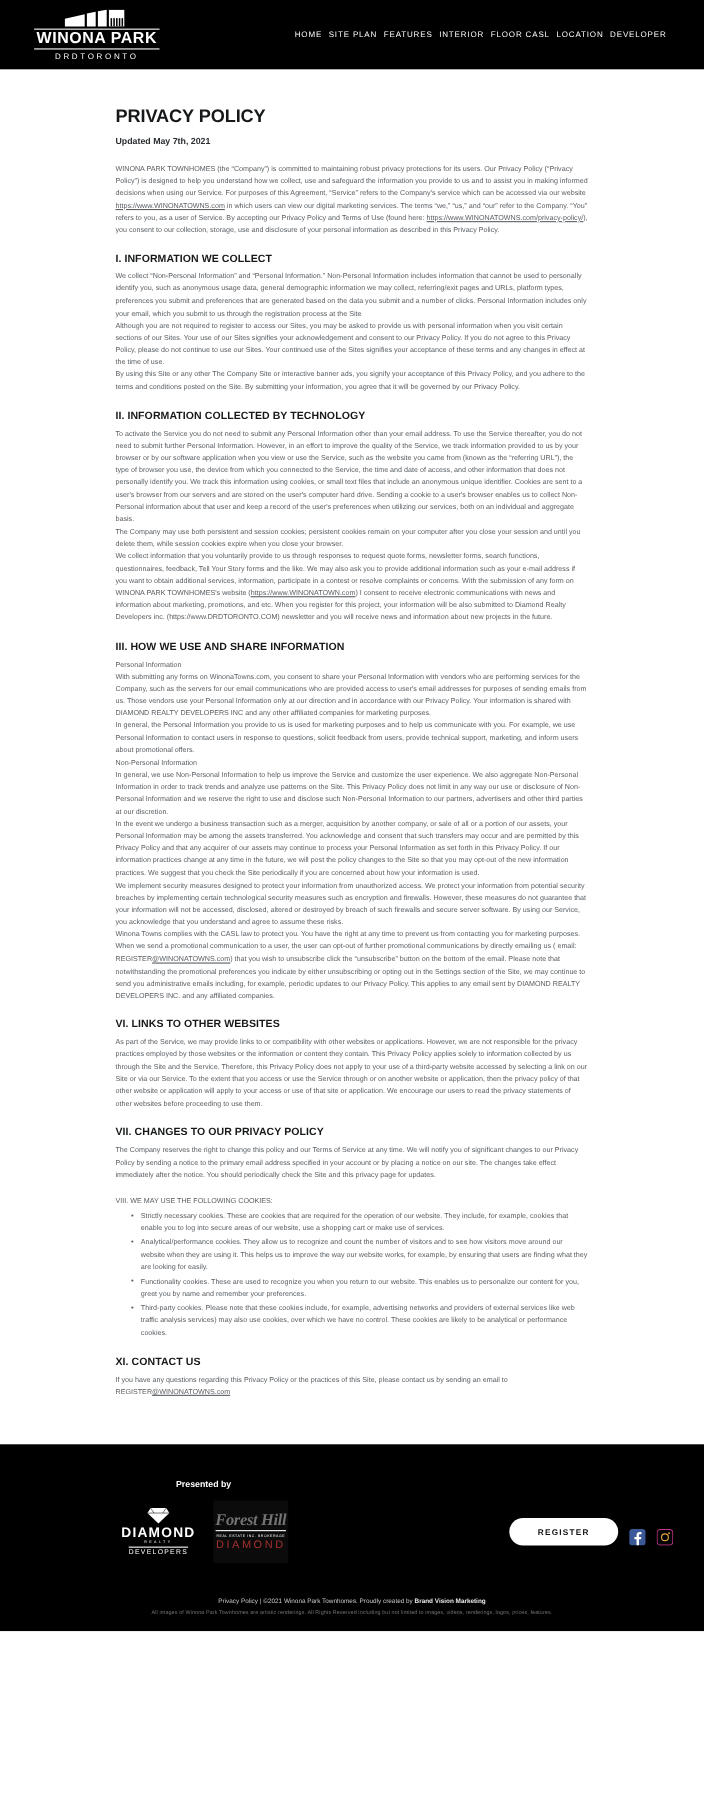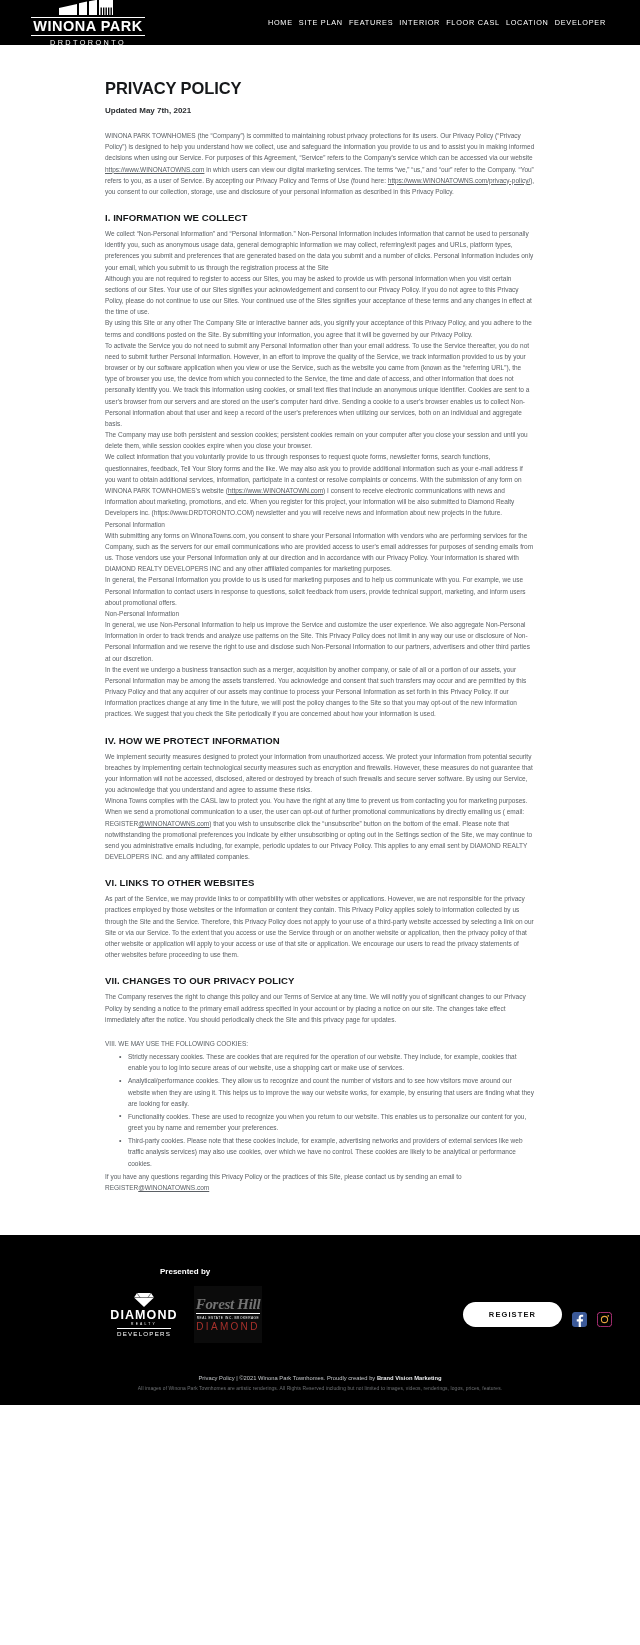--- a/index.html
+++ b/index.html
@@ -5,21 +5,21 @@
   * { box-sizing: border-box; margin: 0; padding: 0; }
   html, body {
     width: 640px;
     background: #ffffff;
     font-family: "Liberation Sans", sans-serif;
   }
   body { width: 640px; overflow-x: hidden; }
 
   
   .site-header {
-    height: 45px;
+    height: 63px;
     background: #000000;
     display: flex;
     align-items: center;
     padding: 0 24px 0 28px;
     position: relative;
   }
   .logo-block {
     display: flex;
     flex-direction: column;
     align-items: center;
@@ -296,50 +296,52 @@
   <h1 class="doc-title">PRIVACY POLICY</h1>
   <div class="doc-updated">Updated May 7th, 2021</div>
 
   <p class="body-p"><span>WINONA PARK TOWNHOMES (the “Company”) is committed to maintaining robust privacy protections for its users. Our Privacy Policy (“Privacy Policy”) is designed to help you understand how we collect, use and safeguard the information you provide to us and to assist you in making informed decisions when using our Service. For purposes of this Agreement, “Service” refers to the Company's service which can be accessed via our website </span><a class="inline-link">https://www.WINONATOWNS.com</a><span> in which users can view our digital marketing services. The terms “we,” “us,” and “our” refer to the Company. “You” refers to you, as a user of Service. By accepting our Privacy Policy and Terms of Use (found here: </span><a class="inline-link">https://www.WINONATOWNS.com/privacy-policy/</a><span>), you consent to our collection, storage, use and disclosure of your personal information as described in this Privacy Policy.</span></p>
 
   <h2 class="sec-h">I. INFORMATION WE COLLECT</h2>
   <p class="body-p">We collect “Non-Personal Information” and “Personal Information.” Non-Personal Information includes information that cannot be used to personally identify you, such as anonymous usage data, general demographic information we may collect, referring/exit pages and URLs, platform types, preferences you submit and preferences that are generated based on the data you submit and a number of clicks. Personal Information includes only your email, which you submit to us through the registration process at the Site</p>
   <p class="body-p gap">Although you are not required to register to access our Sites, you may be asked to provide us with personal information when you visit certain sections of our Sites. Your use of our Sites signifies your acknowledgement and consent to our Privacy Policy. If you do not agree to this Privacy Policy, please do not continue to use our Sites. Your continued use of the Sites signifies your acceptance of these terms and any changes in effect at the time of use.</p>
   <p class="body-p gap">By using this Site or any other The Company Site or interactive banner ads, you signify your acceptance of this Privacy Policy, and you adhere to the terms and conditions posted on the Site. By submitting your information, you agree that it will be governed by our Privacy Policy.</p>
 
+  <h2 class="sec-h">II. INFORMATION COLLECTED BY TECHNOLOGY</h2>
   <p class="body-p">To activate the Service you do not need to submit any Personal Information other than your email address. To use the Service thereafter, you do not need to submit further Personal Information. However, in an effort to improve the quality of the Service, we track information provided to us by your browser or by our software application when you view or use the Service, such as the website you came from (known as the “referring URL”), the type of browser you use, the device from which you connected to the Service, the time and date of access, and other information that does not personally identify you. We track this information using cookies, or small text files that include an anonymous unique identifier. Cookies are sent to a user's browser from our servers and are stored on the user's computer hard drive. Sending a cookie to a user's browser enables us to collect Non-Personal information about that user and keep a record of the user's preferences when utilizing our services, both on an individual and aggregate basis.</p>
   <p class="body-p">The Company may use both persistent and session cookies; persistent cookies remain on your computer after you close your session and until you delete them, while session cookies expire when you close your browser.</p>
   <p class="body-p gap"><span>We collect information that you voluntarily provide to us through responses to request quote forms,  newsletter forms, search functions, questionnaires, feedback, Tell Your Story forms and the like. We may also ask you to provide additional information such as your e-mail address if you want to obtain additional services, information, participate in a contest or resolve complaints or concerns. With the submission of any form on WINONA PARK TOWNHOMES's website (</span><a class="inline-link">https://www.WINONATOWN.com</a><span>) I consent to receive electronic communications with news and information about marketing, promotions, and etc. When you register for this project, your information will be also submitted to Diamond Realty Developers inc. (https://www.DRDTORONTO.COM) newsletter and you will receive news and information about new projects in the future.</span></p>
 
+  <h2 class="sec-h">III. HOW WE USE AND SHARE INFORMATION</h2>
   <div class="lbl">Personal Information</div>
   <p class="body-p">With submitting any forms on WinonaTowns.com, you consent to share your Personal Information with vendors who are performing services for the Company, such as the servers for our email communications who are provided access to user's email addresses for purposes of sending emails from us. Those vendors use your Personal Information only at our direction and in accordance with our Privacy Policy. Your information is shared with DIAMOND REALTY DEVELOPERS INC and any other affiliated companies for marketing purposes.</p>
   <p class="body-p">In general, the Personal Information you provide to us is used for marketing purposes and to help us communicate with you. For example, we use Personal Information to contact users in response to questions, solicit feedback from users, provide technical support, marketing, and inform users about promotional offers.</p>
   <div class="lbl">Non-Personal Information</div>
   <p class="body-p">In general, we use Non-Personal Information to help us improve the Service and customize the user experience. We also aggregate Non-Personal Information in order to track trends and analyze use patterns on the Site. This Privacy Policy does not limit in any way our use or disclosure of Non-Personal Information and we reserve the right to use and disclose such Non-Personal Information to our partners, advertisers and other third parties at our discretion.</p>
   <p class="body-p">In the event we undergo a business transaction such as a merger, acquisition by another company, or sale of all or a portion of our assets, your Personal Information may be among the assets transferred. You acknowledge and consent that such transfers may occur and are permitted by this Privacy Policy and that any acquirer of our assets may continue to process your Personal Information as set forth in this Privacy Policy. If our information practices change at any time in the future, we will post the policy changes to the Site so that you may opt-out of the new information practices. We suggest that you check the Site periodically if you are concerned about how your information is used.</p>
 
-  <h2 class="sec-h">IV. HOW WE PROTECT INFORMATION</h2>
   <p class="body-p">We implement security measures designed to protect your information from unauthorized access. We protect your information from potential security breaches by implementing certain technological security measures such as encryption and firewalls. However, these measures do not guarantee that your information will not be accessed, disclosed, altered or destroyed by breach of such firewalls and secure server software. By using our Service, you acknowledge that you understand and agree to assume these risks.</p>
 
   <p class="body-p"><span>Winona Towns complies with the CASL law to protect you. You have the right at any time to prevent us from contacting you for marketing purposes. When we send a promotional communication to a user, the user can opt-out of further promotional communications by directly emailing us ( email: REGISTER</span><a class="inline-link">@WINONATOWNS.com</a><span>) that you wish to unsubscribe click the “unsubscribe” button on the bottom of the email. Please note that notwithstanding the promotional preferences you indicate by either unsubscribing or opting out in the Settings section of the Site, we may continue to send you administrative emails including, for example, periodic updates to our Privacy Policy. This applies to any email sent by DIAMOND REALTY DEVELOPERS INC. and any affiliated companies.</span></p>
 
   <h2 class="sec-h">VI. LINKS TO OTHER WEBSITES</h2>
   <p class="body-p">As part of the Service, we may provide links to or compatibility with other websites or applications. However, we are not responsible for the privacy practices employed by those websites or the information or content they contain. This Privacy Policy applies solely to information collected by us through the Site and the Service. Therefore, this Privacy Policy does not apply to your use of a third-party website accessed by selecting a link on our Site or via our Service. To the extent that you access or use the Service through or on another website or application, then the privacy policy of that other website or application will apply to your access or use of that site or application. We encourage our users to read the privacy statements of other websites before proceeding to use them.</p>
 
   <h2 class="sec-h">VII. CHANGES TO OUR PRIVACY POLICY</h2>
   <p class="body-p">The Company reserves the right to change this policy and our Terms of Service at any time. We will notify you of significant changes to our Privacy Policy by sending a notice to the primary email address specified in your account or by placing a notice on our site. The changes take effect immediately after the notice.  You should periodically check the Site and this privacy page for updates.</p>
 
   <div class="cookie-intro">VIII. WE MAY USE THE FOLLOWING COOKIES:</div>
   <ul class="cookie-list">
     <li>Strictly necessary cookies. These are cookies that are required for the operation of our website. They include, for example, cookies that enable you to log into secure areas of our website, use a shopping cart or make use of services.</li>
     <li>Analytical/performance cookies. They allow us to recognize and count the number of visitors and to see how visitors move around our website when they are using it. This helps us to improve the way our website works, for example, by ensuring that users are finding what they are looking for easily.</li>
     <li>Functionality cookies. These are used to recognize you when you return to our website. This enables us to personalize our content for you, greet you by name and remember your preferences.</li>
     <li>Third-party cookies. Please note that these cookies include, for example, advertising networks and providers of external services like web traffic analysis services) may also use cookies, over which we have no control. These cookies are likely to be analytical or performance cookies.</li>
   </ul>
 
+  <h2 class="sec-h">XI. CONTACT US</h2>
   <p class="body-p"><span>If you have any questions regarding this Privacy Policy or the practices of this Site, please contact us by sending an email to REGISTER</span><a class="inline-link">@WINONATOWNS.com</a></p>
 
 </main>
 
 <footer class="site-footer">
 
   <div class="presented-row">
     <div class="presented-by">Presented by</div>
   </div>
 

